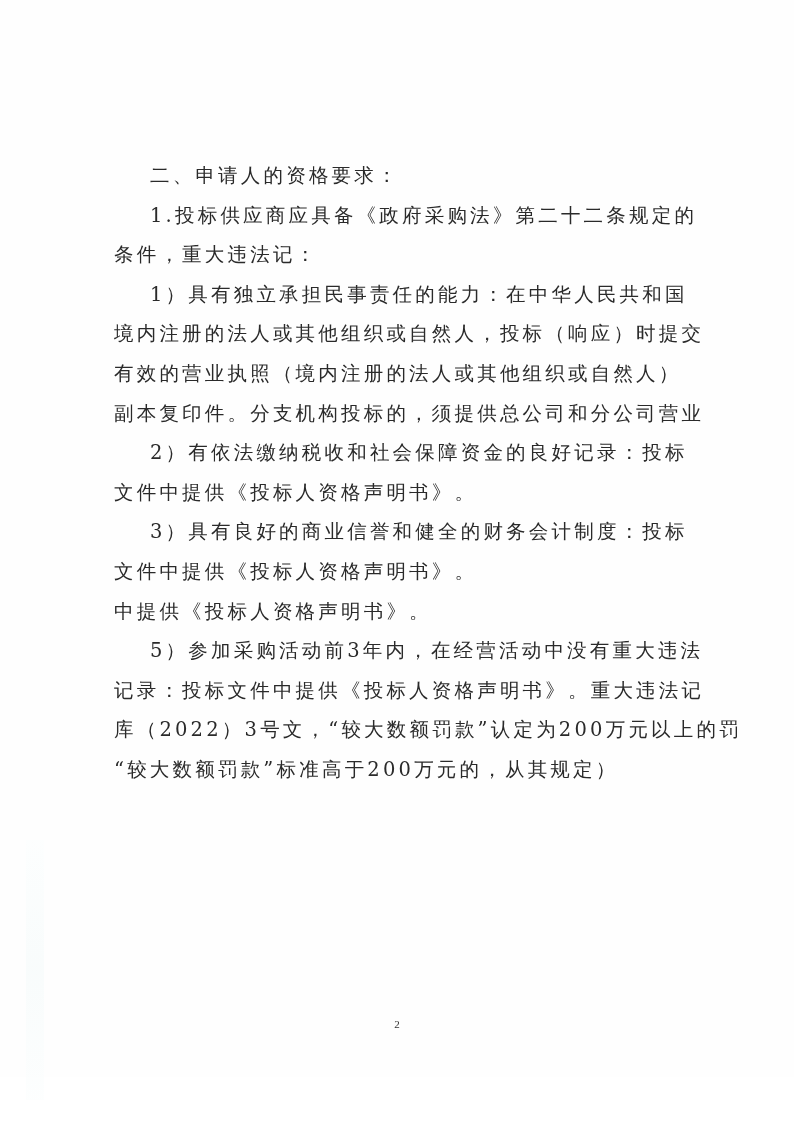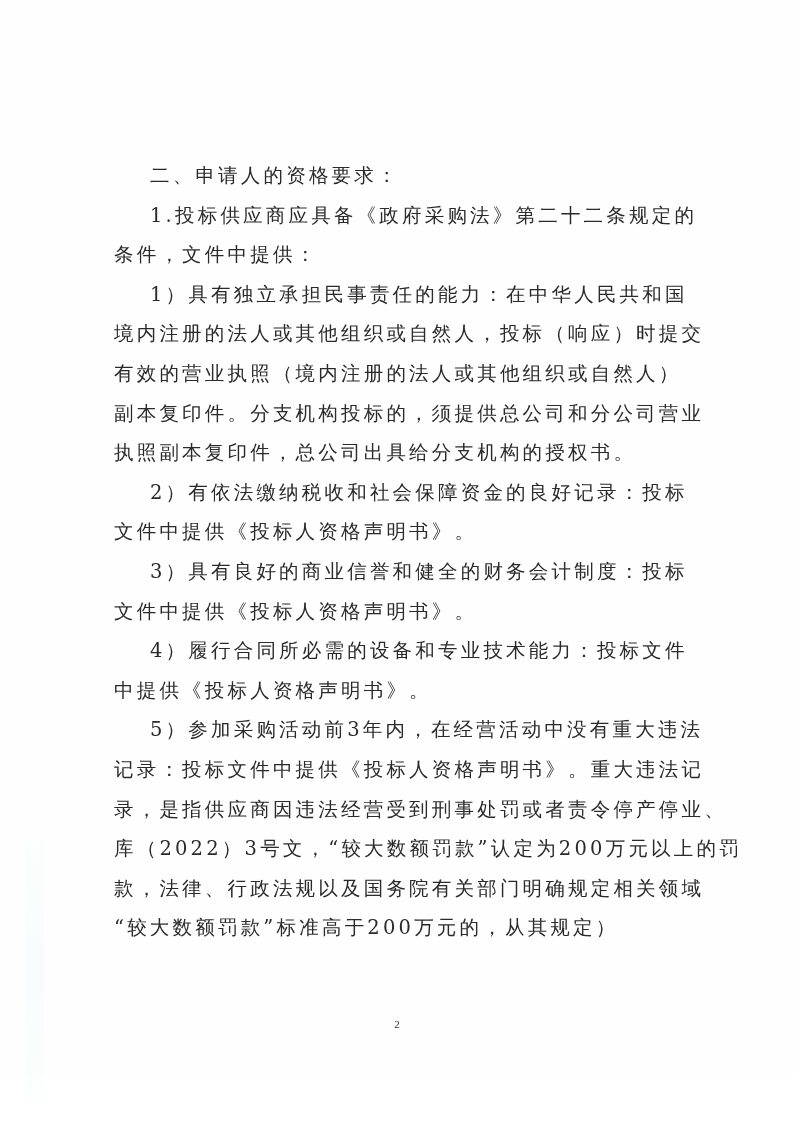--- a/index.html
+++ b/index.html
@@ -29,33 +29,29 @@
     }
   </style>
 </head>
 <body>
 
 <div class="page">
   <div class="scan-mark"></div>
   <div class="content">
     <div class="line indent">二、申请人的资格要求：</div>
     <div class="line indent">1.投标供应商应具备《政府采购法》第二十二条规定的</div>
-    <div class="line">条件，文件中提供：</div>
+    <div class="line">条件，重大违法记：</div>
     <div class="line indent">1）具有独立承担民事责任的能力：在中华人民共和国</div>
     <div class="line">境内注册的法人或其他组织或自然人，投标（响应）时提交</div>
     <div class="line">有效的营业执照（境内注册的法人或其他组织或自然人）</div>
     <div class="line">副本复印件。分支机构投标的，须提供总公司和分公司营业</div>
-    <div class="line">执照副本复印件，总公司出具给分支机构的授权书。</div>
     <div class="line indent">2）有依法缴纳税收和社会保障资金的良好记录：投标</div>
     <div class="line">文件中提供《投标人资格声明书》。</div>
     <div class="line indent">3）具有良好的商业信誉和健全的财务会计制度：投标</div>
     <div class="line">文件中提供《投标人资格声明书》。</div>
-    <div class="line indent">4）履行合同所必需的设备和专业技术能力：投标文件</div>
     <div class="line">中提供《投标人资格声明书》。</div>
     <div class="line indent">5）参加采购活动前3年内，在经营活动中没有重大违法</div>
     <div class="line">记录：投标文件中提供《投标人资格声明书》。重大违法记</div>
-    <div class="line">录，是指供应商因违法经营受到刑事处罚或者责令停产停业、</div>
     <div class="line">库（2022）3号文，“较大数额罚款”认定为200万元以上的罚</div>
-    <div class="line">款，法律、行政法规以及国务院有关部门明确规定相关领域</div>
     <div class="line">“较大数额罚款”标准高于200万元的，从其规定）</div>
   </div>
   <div class="page-number">2</div>
 </div>
 
 </body></html>

